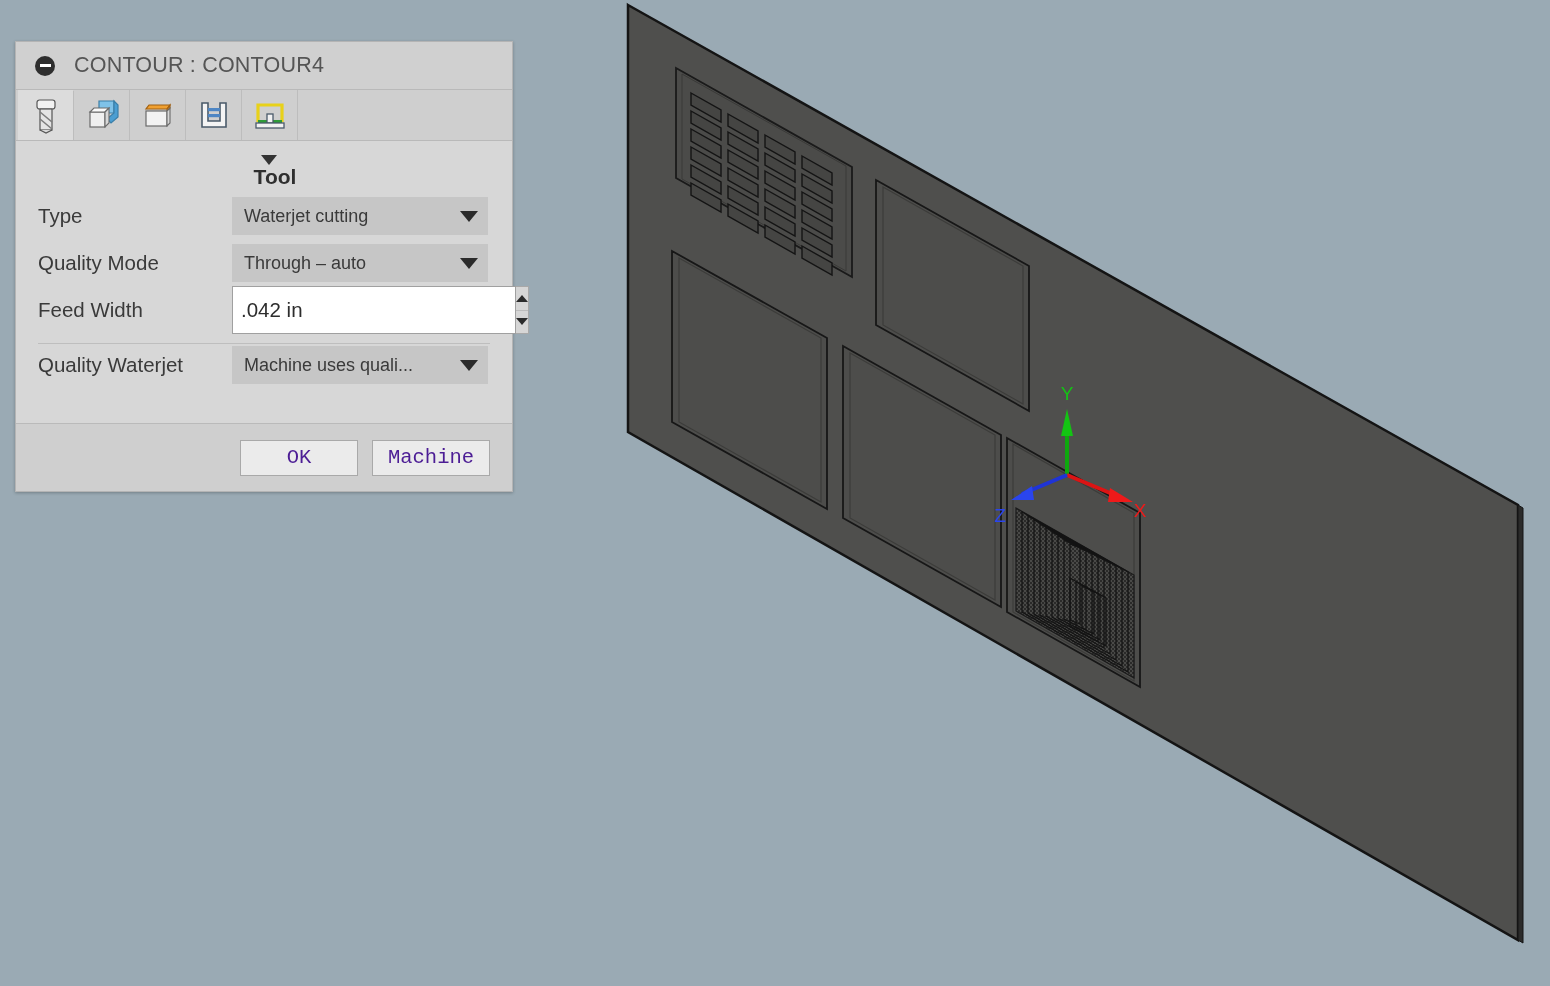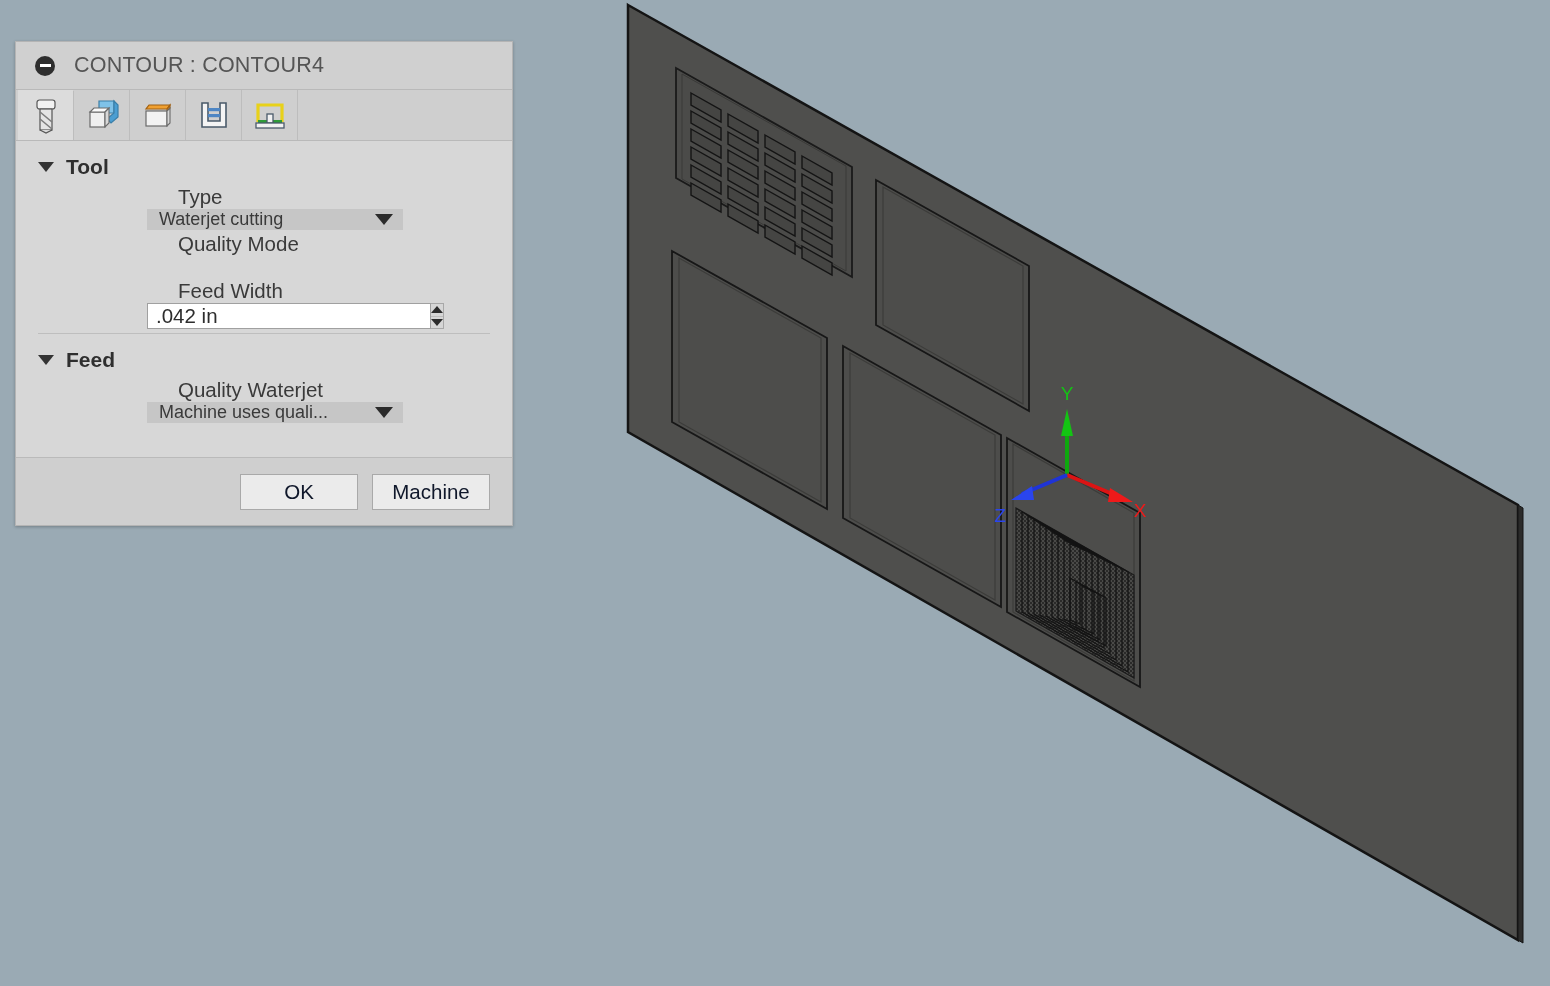--- a/index.html
+++ b/index.html
@@ -107,41 +107,41 @@
   .dlg-body {
     background: #d7d7d7;
     padding: 0 0 8px 0;
   }
 
   .section-head {
     display: flex;
     align-items: center;
     padding: 14px 0 6px 22px;
     cursor: pointer;
+    flex-direction: column;
   }
   .section-head .caret {
     width: 0; height: 0;
     border-left: 8px solid transparent;
     border-right: 8px solid transparent;
     border-top: 10px solid #333333;
     margin-right: 12px;
   }
   .section-head .sec-title {
     font-size: 21px;
     font-weight: bold;
     color: #2f2f2f;
   }
 
   .row {
     display: flex;
     align-items: center;
     height: 42px;
     padding-left: 22px;
     margin-bottom: 5px;
-    flex-direction: column;
   }
   .row .lbl {
     width: 194px;
     font-size: 20.5px;
     color: #3a3a3a;
     flex: 0 0 auto;
   }
 
   .select {
     width: 256px;
@@ -233,23 +233,23 @@
     align-items: center;
     justify-content: flex-end;
     padding-right: 22px;
     box-sizing: border-box;
   }
   .btn {
     height: 36px;
     min-width: 118px;
     background: #ebebeb;
     border: 1px solid #a9a9a9;
-    font-family: Liberation Sans, sans-serif;
+    font-family: Liberation Mono, monospace;
     font-size: 20.5px;
-    color: #0f172a;
+    color: #4c1d95;
     margin-left: 14px;
     cursor: pointer;
     padding: 0 14px;
   }
 </style>
 </head>
 <body>
 
 <div id="app">
 
@@ -450,43 +450,43 @@
       <div class="row">
         <span class="lbl">Type</span>
         <div class="select">
           <span class="seltext">Waterjet cutting</span>
           <span class="dncaret"></span>
         </div>
       </div>
 
       <div class="row">
         <span class="lbl">Quality Mode</span>
+        <div class="select">
+          <span class="seltext">Through – auto</span>
+          <span class="dncaret"></span>
+        </div>
       </div>
 
       <div class="row">
         <span class="lbl">Feed Width</span>
         <div class="spinner-wrap">
           <input class="spin-input" type="text" value=".042 in" style="">
           <div class="spin-btns">
             <div class="up">
               <span class="tri-up"></span>
             </div>
             <div class="dn">
               <span class="tri-dn"></span>
             </div>
           </div>
         </div>
       </div>
 
       <div class="divider"></div>
 
-      <div class="section-head">
-        <span class="caret"></span>
-        <span class="sec-title">Feed</span>
-      </div>
 
       <div class="row">
         <span class="lbl">Quality Waterjet</span>
         <div class="select tight">
           <span class="seltext">Machine uses quali...</span>
           <span class="dncaret"></span>
         </div>
       </div>
 
       <div style="height:24px"></div>

